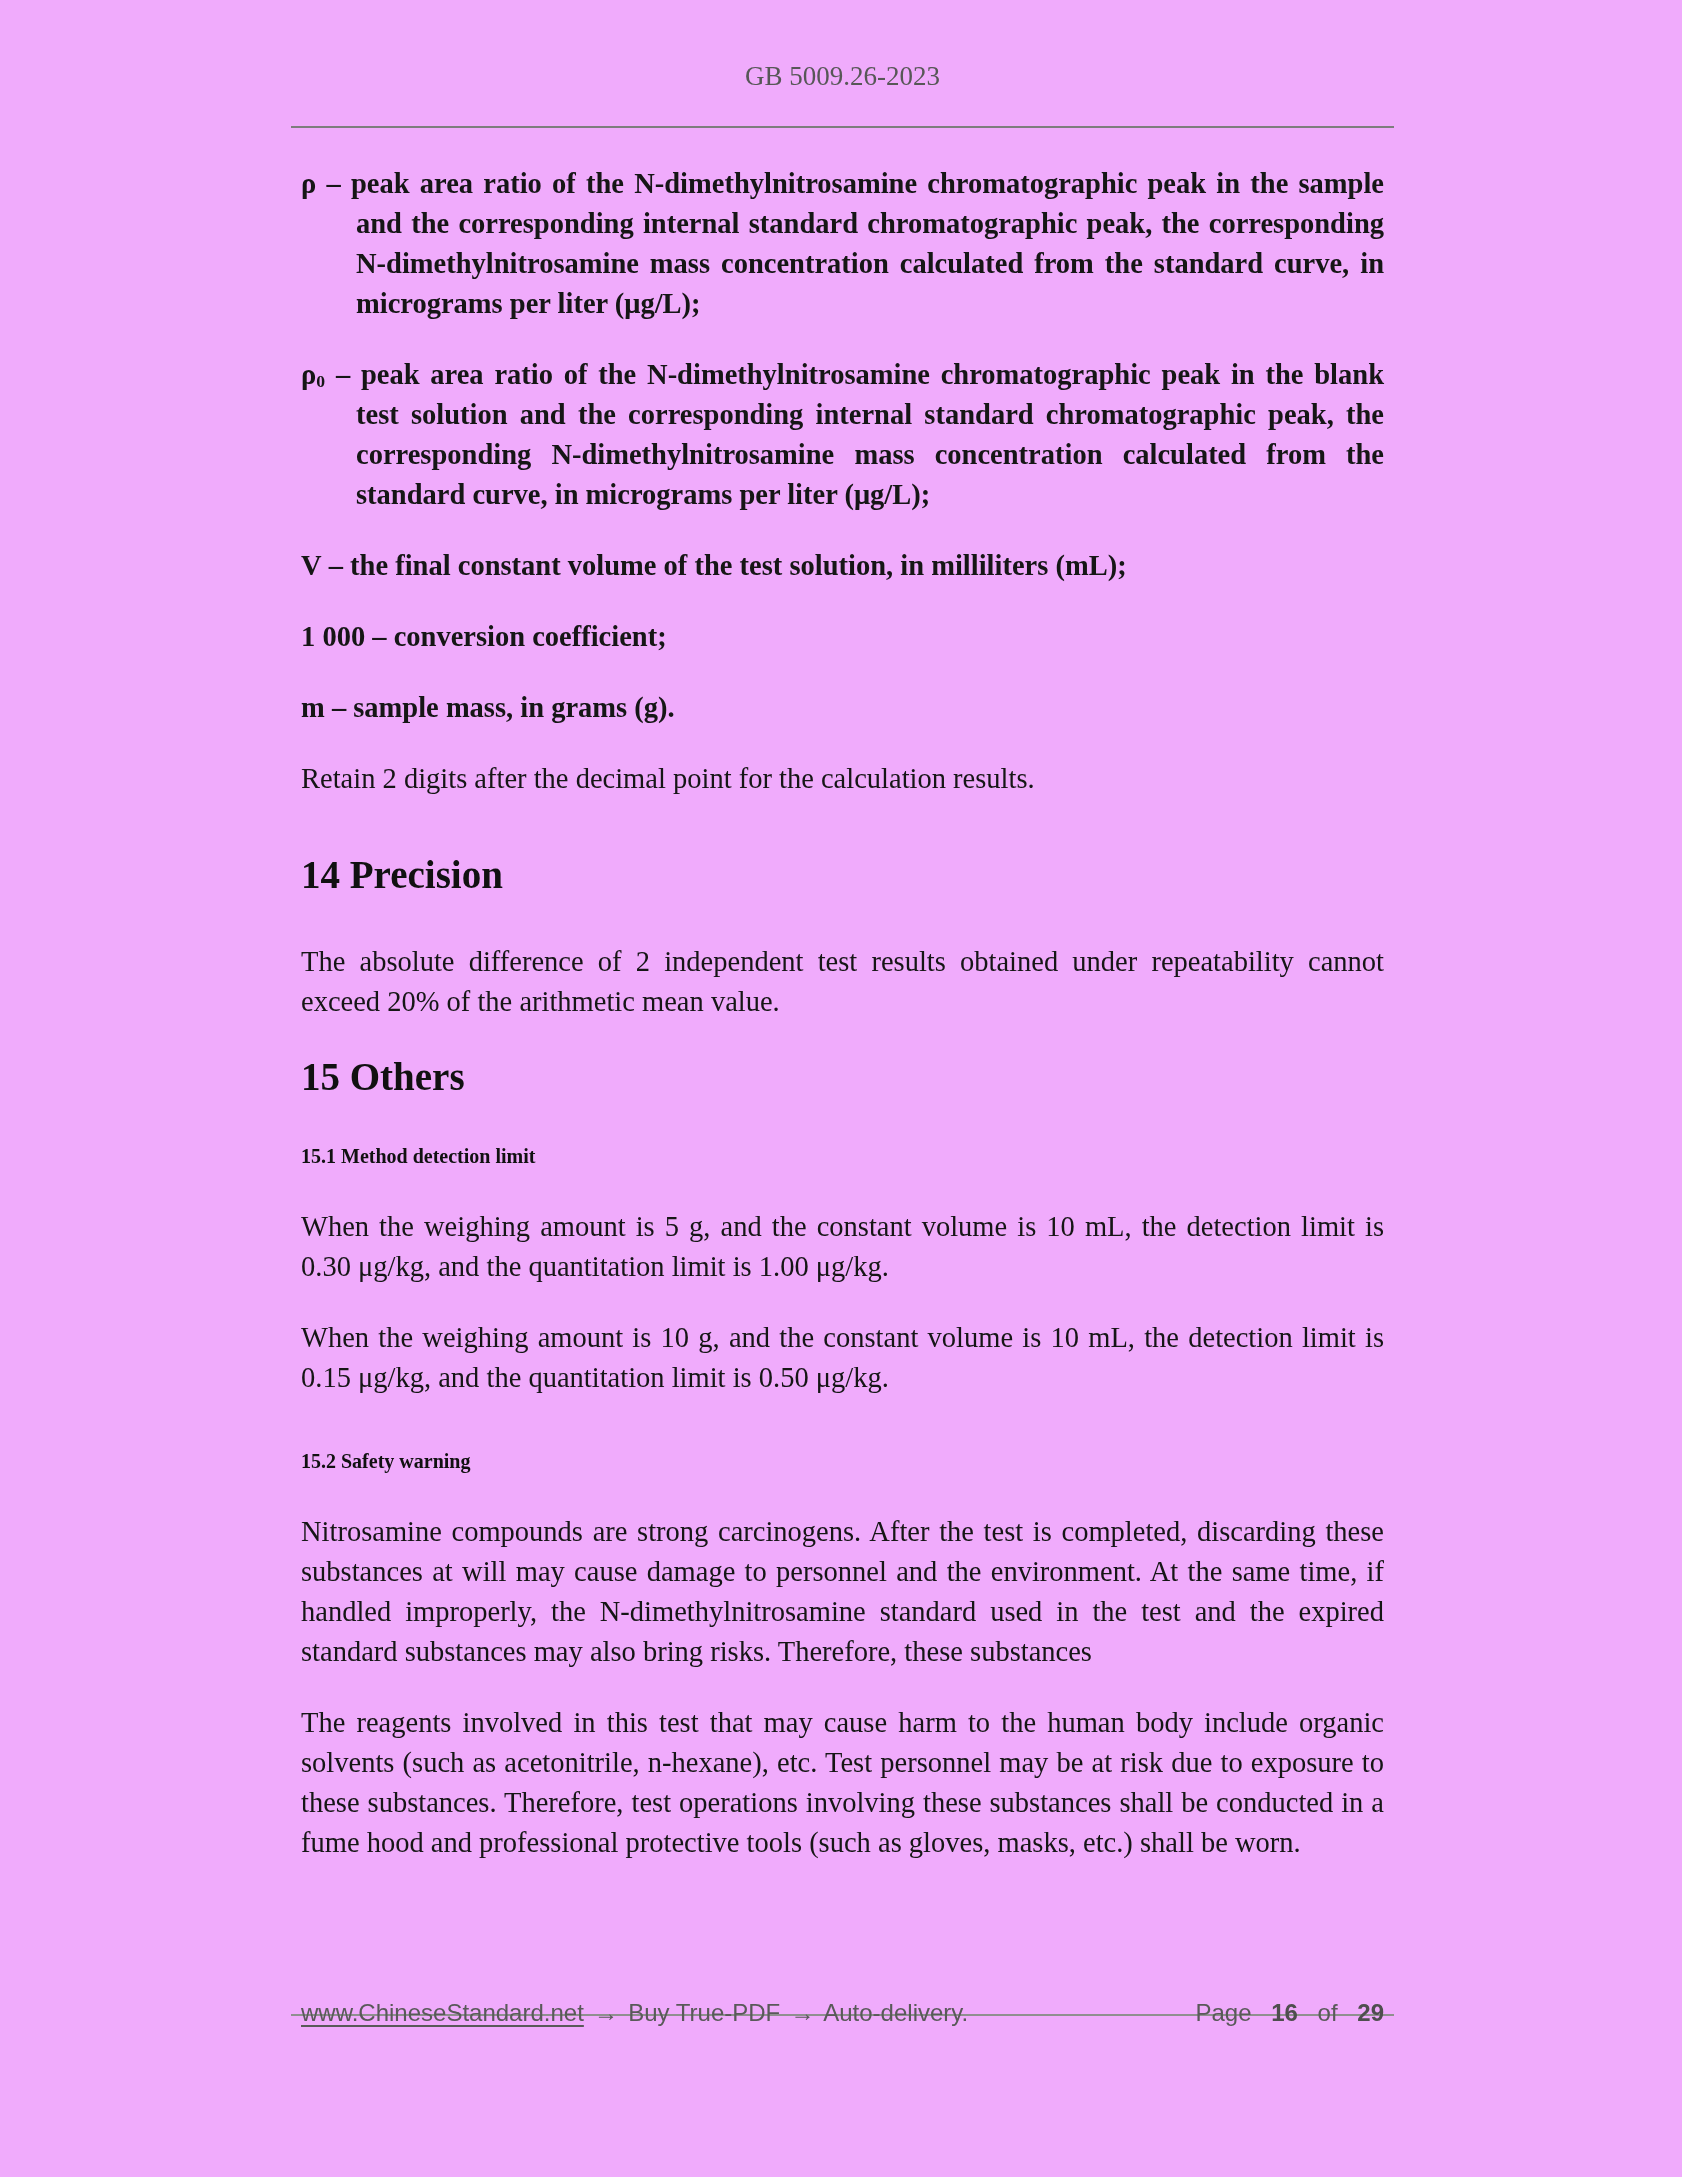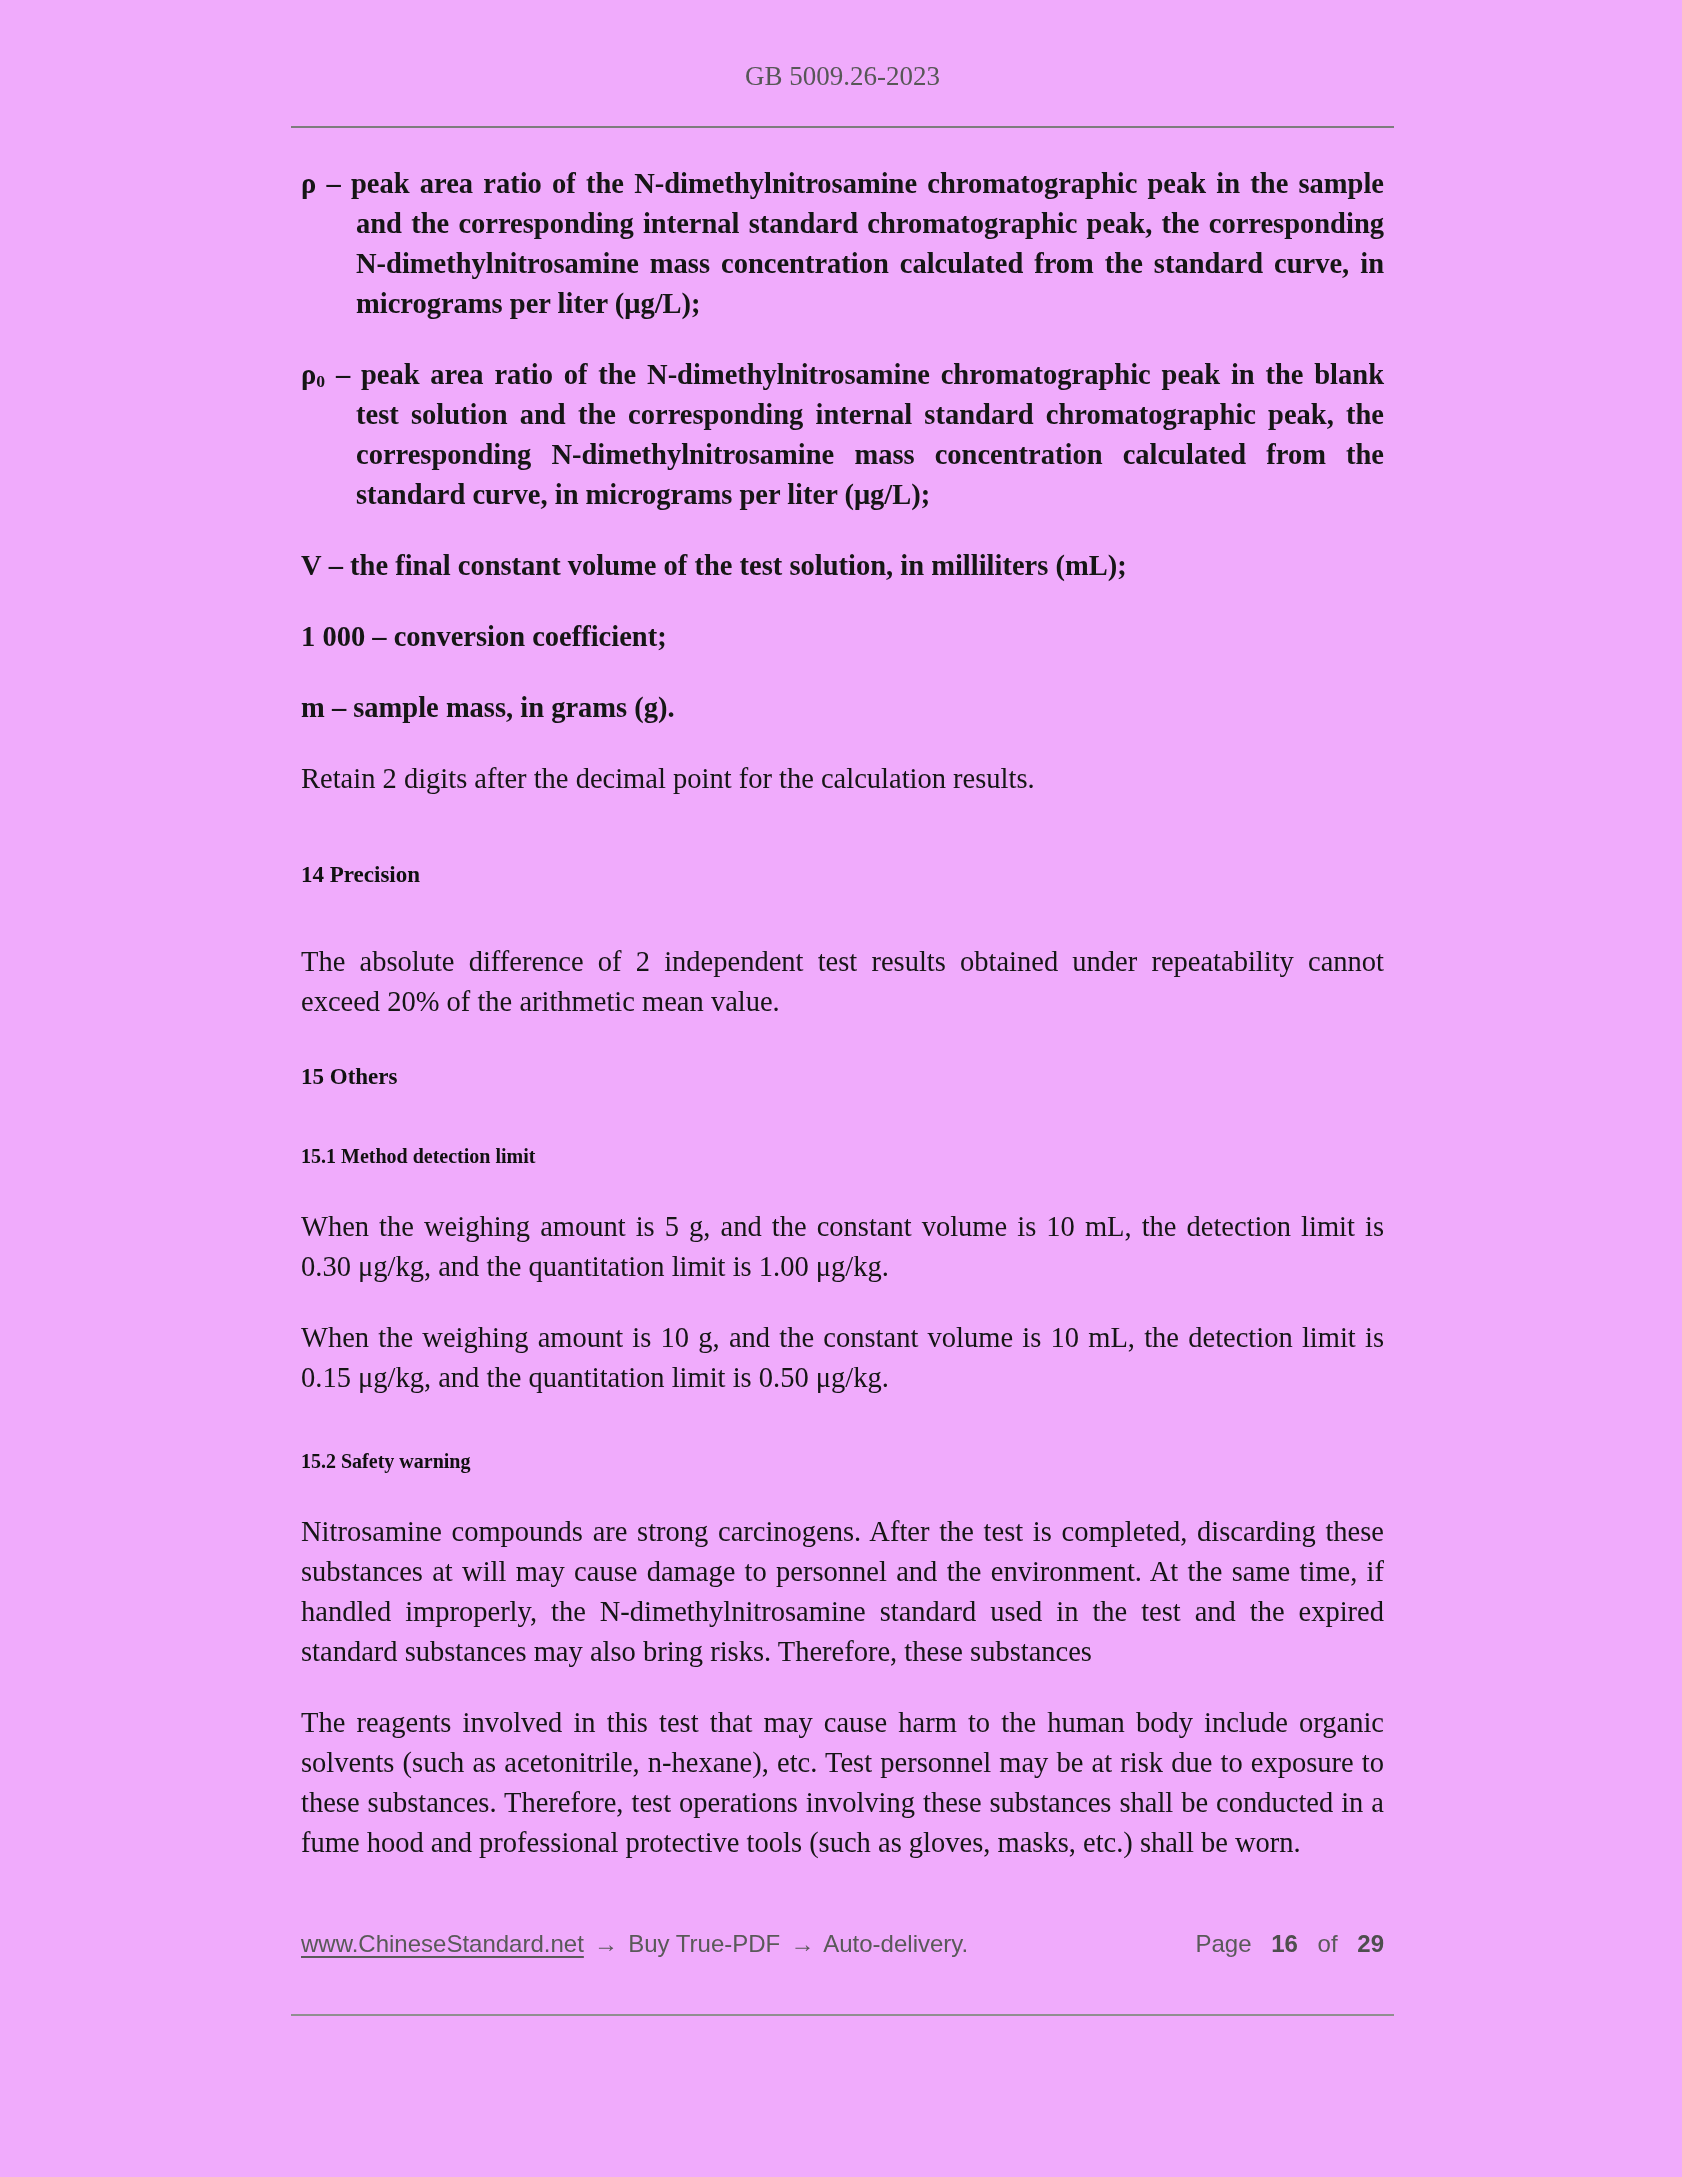--- a/index.html
+++ b/index.html
@@ -50,21 +50,21 @@
     padding-left: 55px;
     text-indent: -55px;
     font-weight: bold;
   }
   sub.sub {
     font-size: 0.62em;
     line-height: 0;
     vertical-align: -0.15em;
   }
   h2.section-heading {
-    font-size: 23px;
+    font-size: 39px;
     line-height: 48px;
     font-weight: bold;
     color: #111111;
   }
   h2.sec14 { margin: 52px 0 43px 0; }
   h2.sec15 { margin: 31px 0 35px 0; }
   h3.sub-heading {
     font-size: 20px;
     line-height: 40px;
     font-weight: bold;
@@ -75,21 +75,21 @@
   .footer-rule {
     position: absolute;
     top: 2014px;
     left: 291px;
     width: 1103px;
     height: 1.7px;
     background: #8f8f8f;
   }
   .footer {
     position: absolute;
-    top: 1927px;
+    top: 1996px;
     left: 301px;
     width: 1083px;
     display: flex;
     justify-content: space-between;
     align-items: baseline;
     font-family: "Liberation Sans", "DejaVu Sans", sans-serif;
     font-size: 24px;
     line-height: 33px;
     color: #595959;
   }

